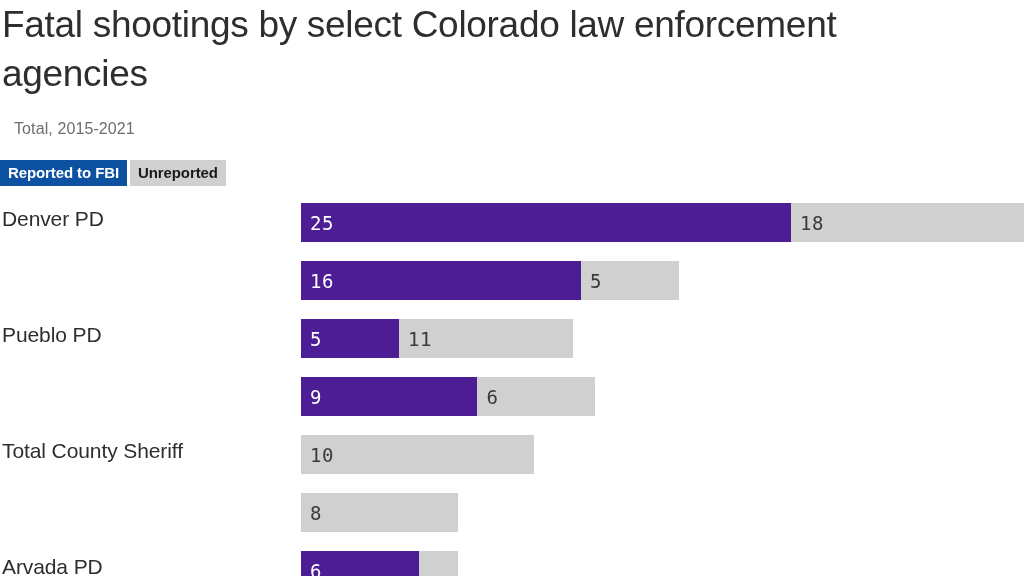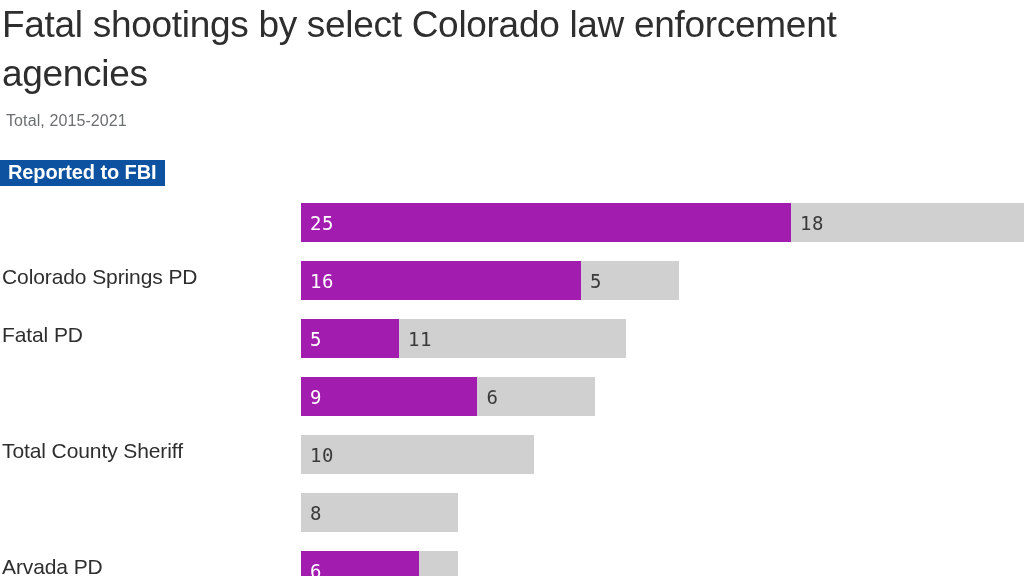--- a/index.html
+++ b/index.html
@@ -33,42 +33,42 @@
     margin: 0;
     padding: 0 0 0 2px;
     font-size: 37px;
     line-height: 49px;
     font-weight: 400;
     color: #2e2e2e;
     letter-spacing: -0.3px;
     max-width: 990px;
   }
   .chart-subtitle {
-    margin: 4px;
+    margin: 12px;
     padding: 9px 0 0 2px;
     font-size: 16px;
     line-height: 19px;
     font-weight: 400;
     color: #6b6f70;
     letter-spacing: 0.1px;
   }
 
   
   .legend {
     position: absolute;
     left: 0px;
     top: 160px;
     display: flex;
     align-items: center;
     gap: 3px;
   }
   .legend-chip {
     display: inline-block;
     padding: 4px 8px 5px 8px;
-    font-size: 20px;
+    font-size: 15px;
     line-height: 17px;
     font-weight: 700;
     letter-spacing: -0.1px;
     white-space: nowrap;
   }
   .legend-chip.reported {
     background: #0d52a0;
     color: #ffffff;
   }
   .legend-chip.unreported {
@@ -107,21 +107,21 @@
     height: 39px;
     display: flex;
     align-items: stretch;
   }
   .bar-seg {
     position: relative;
     height: 39px;
     box-sizing: border-box;
   }
   .bar-seg.reported {
-    background: #a21caf;
+    background: #4c1d95;
   }
   .bar-seg.unreported {
     background: #d0d0d0;
   }
   .seg-value {
     position: absolute;
     left: 9px;
     top: 0;
     height: 39px;
     display: flex;
@@ -140,51 +140,52 @@
 
 <div id="chart-root">
 
   <div class="header">
     <h1 class="chart-title">Fatal shootings by select Colorado law enforcement agencies</h1>
     <p class="chart-subtitle">Total, 2015-2021</p>
   </div>
 
   <div class="legend">
     <span class="legend-chip reported">Reported to FBI</span>
+    <span class="legend-chip unreported">Unreported</span>
   </div>
 
   <div class="rows" id="rows">
       <div class="bar-row">
+        <div class="row-label">Denver PD</div>
         <div class="bar-track">
           <div class="bar-seg reported" style="width: 490px;">
             <span class="seg-value">25</span>
           </div>
           <div class="bar-seg unreported" style="width: 235.2px;">
             <span class="seg-value">18</span>
           </div>
         </div>
       </div>
       <div class="bar-row">
-        <div class="row-label">Colorado Springs PD</div>
         <div class="bar-track">
           <div class="bar-seg reported" style="width: 280px;">
             <span class="seg-value">16</span>
           </div>
           <div class="bar-seg unreported" style="width: 98px;">
             <span class="seg-value">5</span>
           </div>
         </div>
       </div>
       <div class="bar-row">
-        <div class="row-label">Fatal PD</div>
+        <div class="row-label">Pueblo PD</div>
         <div class="bar-track">
           <div class="bar-seg reported" style="width: 98px;">
             <span class="seg-value">5</span>
           </div>
-          <div class="bar-seg unreported" style="width: 227px;">
+          <div class="bar-seg unreported" style="width: 174px;">
             <span class="seg-value">11</span>
           </div>
         </div>
       </div>
       <div class="bar-row">
         <div class="bar-track">
           <div class="bar-seg reported" style="width: 176.4px;">
             <span class="seg-value">9</span>
           </div>
           <div class="bar-seg unreported" style="width: 117.6px;">

